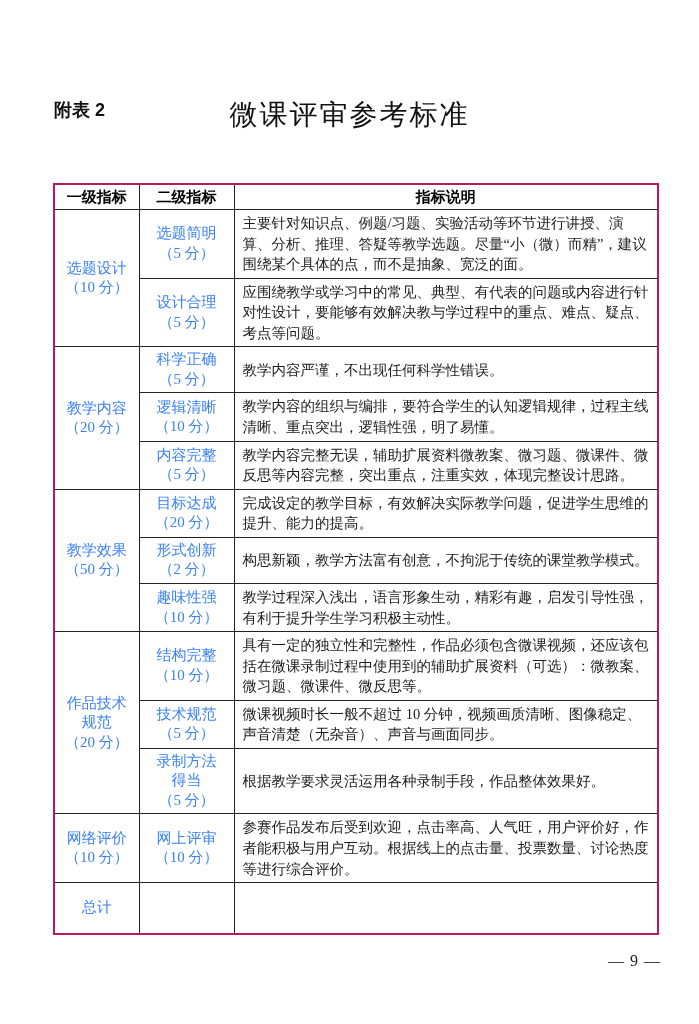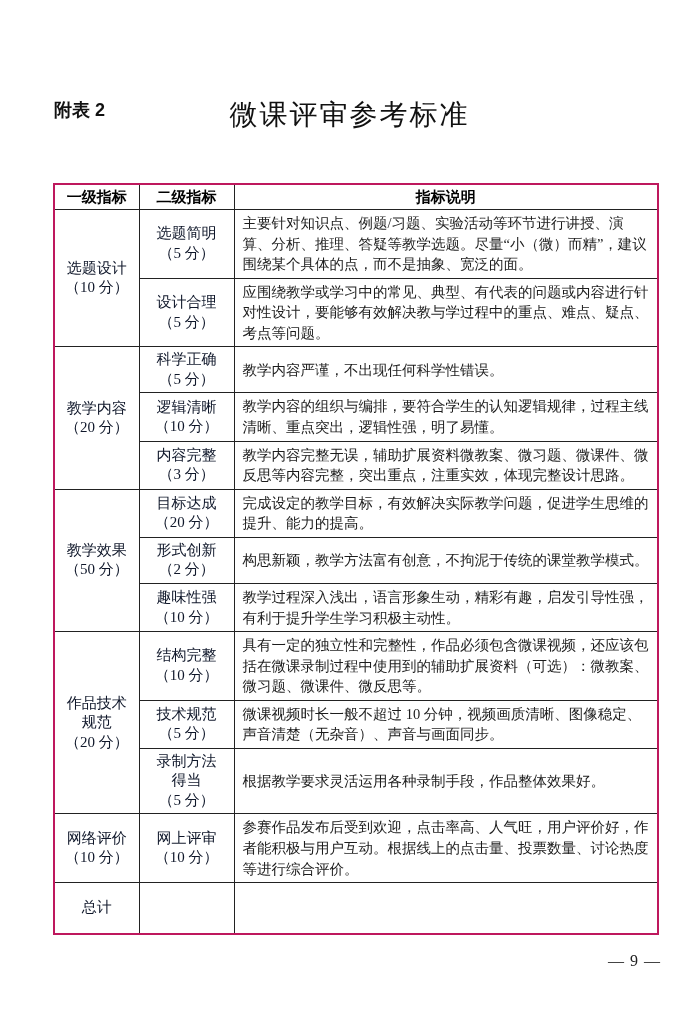--- a/index.html
+++ b/index.html
@@ -58,21 +58,21 @@
     text-align: center;
     color: #000;
   }
   td.lvl1, td.lvl2 {
     text-align: center;
     vertical-align: middle;
     font-size: 15px;
     line-height: 1.3;
     padding: 3px 2px;
     white-space: pre-line;
-    color: #0f172a;
+    color: #3b82f6;
   }
   td.desc {
     font-size: 14.5px;
     line-height: 1.42;
     text-align: left;
     vertical-align: middle;
     padding: 3px 8px;
     color: #1c1c1c;
   }
   
@@ -133,21 +133,21 @@
 （5 分）</td>
           <td class="desc">教学内容严谨，不出现任何科学性错误。</td>
         </tr>
         <tr>
           <td class="lvl2">逻辑清晰
 （10 分）</td>
           <td class="desc">教学内容的组织与编排，要符合学生的认知逻辑规律，过程主线清晰、重点突出，逻辑性强，明了易懂。</td>
         </tr>
         <tr>
           <td class="lvl2">内容完整
-（3 分）</td>
+（5 分）</td>
           <td class="desc">教学内容完整无误，辅助扩展资料微教案、微习题、微课件、微反思等内容完整，突出重点，注重实效，体现完整设计思路。</td>
         </tr>
         <tr>
           <td class="lvl1" rowspan="3">教学效果
 （50 分）</td>
           <td class="lvl2">目标达成
 （20 分）</td>
           <td class="desc">完成设定的教学目标，有效解决实际教学问题，促进学生思维的提升、能力的提高。</td>
         </tr>
         <tr>

